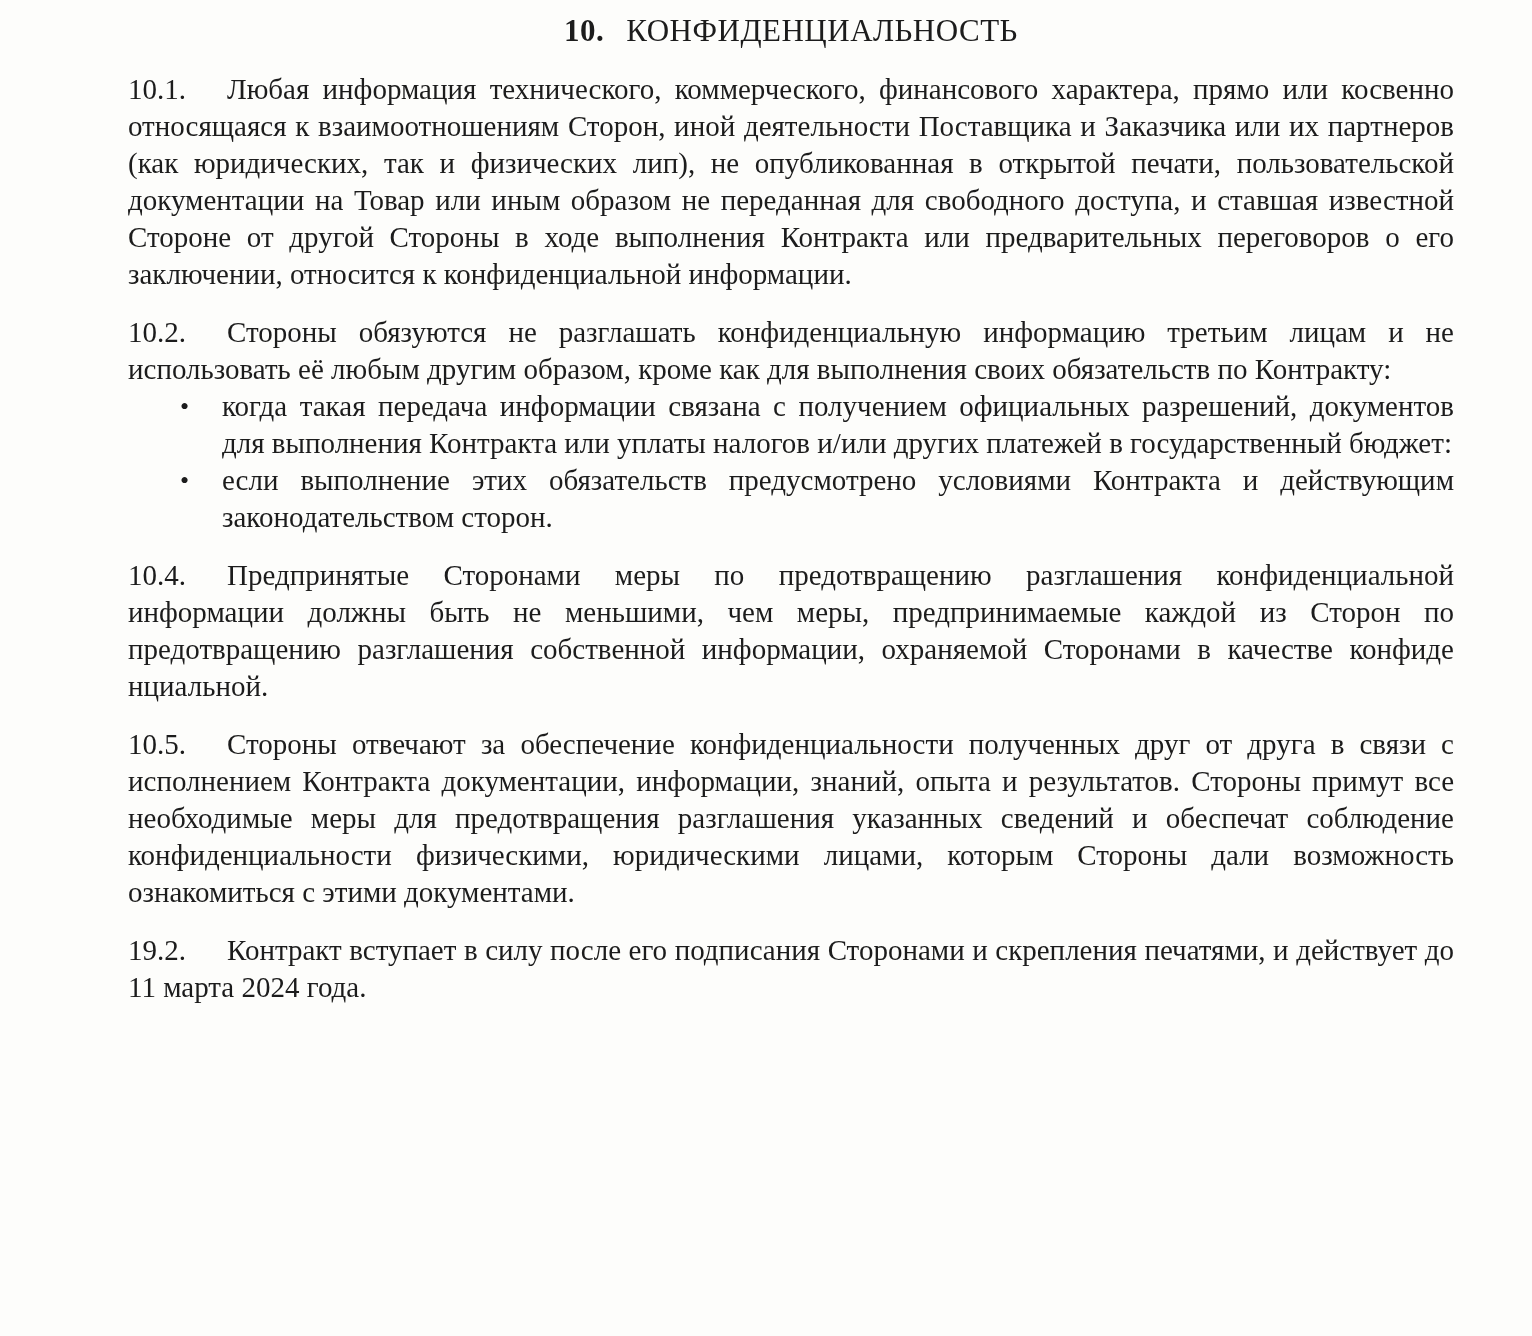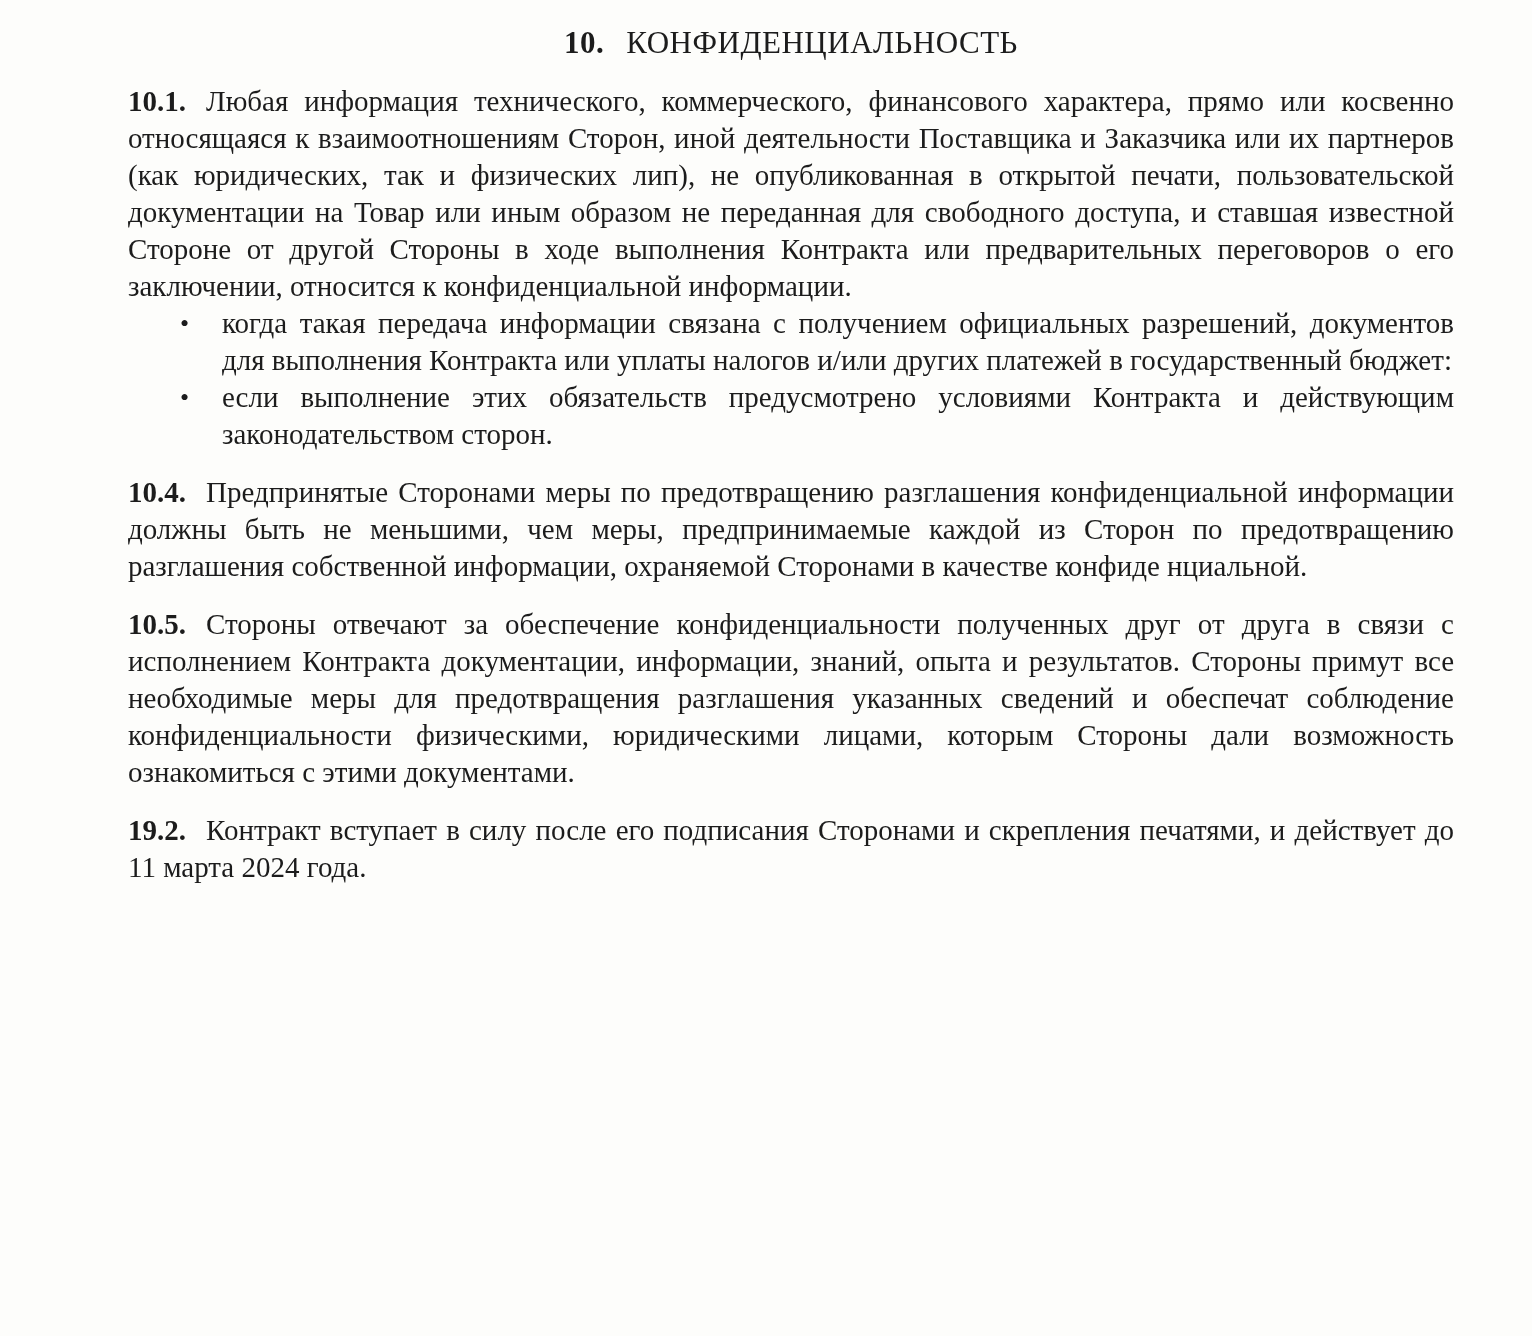--- a/index.html
+++ b/index.html
@@ -11,21 +11,21 @@
     height: 1336px;
     overflow: hidden;
     background: #fdfdfb;
     color: #1c1c1c;
     font-family: "Liberation Serif", "DejaVu Serif", serif;
   }
   .page {
     box-sizing: border-box;
     width: 1532px;
     height: 1164px;
-    padding: 24px 78px 0 128px;
+    padding: 12px 78px 0 128px;
     font-size: 29px;
     line-height: 37px;
   }
   .section-title {
     text-align: center;
     font-size: 31px;
     font-weight: normal;
     margin: 0 0 22px 0;
     letter-spacing: 0.5px;
   }
@@ -34,22 +34,22 @@
     margin-right: 22px;
   }
   .section-title.second {
     margin-top: 30px;
   }
   .para {
     text-align: justify;
     margin: 21px 0 0 0;
   }
   .para-num {
-    font-weight: bold;
-    margin-right: 20px;
+    font-weight: normal;
+    margin-right: 41px;
     white-space: nowrap;
   }
   .bold-inline {
     font-weight: normal;
   }
   ul.bullets {
     list-style: none;
     margin: 0;
     padding: 0 0 0 94px;
   }
@@ -70,20 +70,23 @@
 <div class="page">
 
   <h1 class="section-title">
     <span class="sec-num">10.</span><span>КОНФИДЕНЦИАЛЬНОСТЬ</span>
   </h1>
 
   <p class="para" style="margin-top:0">
     <span class="para-num">10.1.</span><span>Любая информация технического, коммерческого, финансового характера, прямо </span><span class="bold-inline">или</span><span> косвенно относящаяся к взаимоотношениям Сторон, иной деятельности Поставщика и Заказчика или их партнеров (как юридических, так и физических лип), не опубликованная в открытой печати, пользовательской документации на Товар или иным образом не переданная для свободного доступа, и ставшая известной Стороне от другой Стороны в ходе выполнения Контракта или предварительных переговоров о его заключении, относится к конфиденциальной информации.</span>
   </p>
 
+  <p class="para">
+    <span class="para-num">10.2.</span><span>Стороны обязуются не разглашать конфиденциальную информацию третьим лицам и не использовать её любым другим образом, кроме как для выполнения своих обязательств по Контракту:</span>
+  </p>
 
   <ul class="bullets">
     <li>
       <span class="bullet-dot">•</span><span>когда такая передача информации связана с получением официальных разрешений, документов для выполнения Контракта или уплаты налогов и/или других платежей в государственный бюджет:</span>
     </li>
     <li>
       <span class="bullet-dot">•</span><span>если выполнение этих обязательств предусмотрено условиями Контракта и действующим законодательством сторон.</span>
     </li>
   </ul>
 

